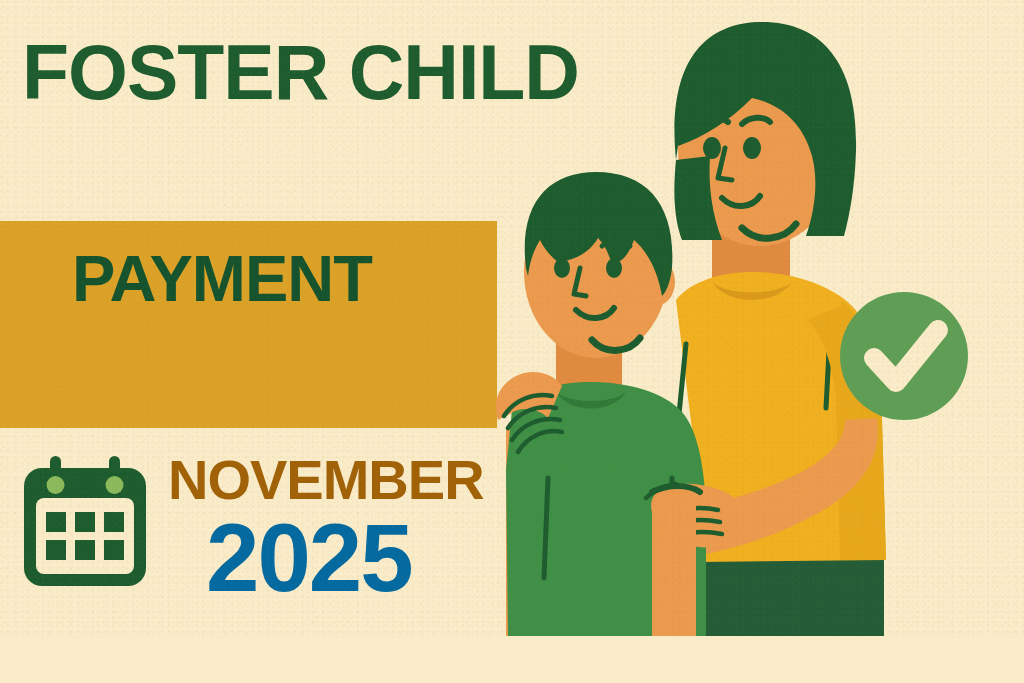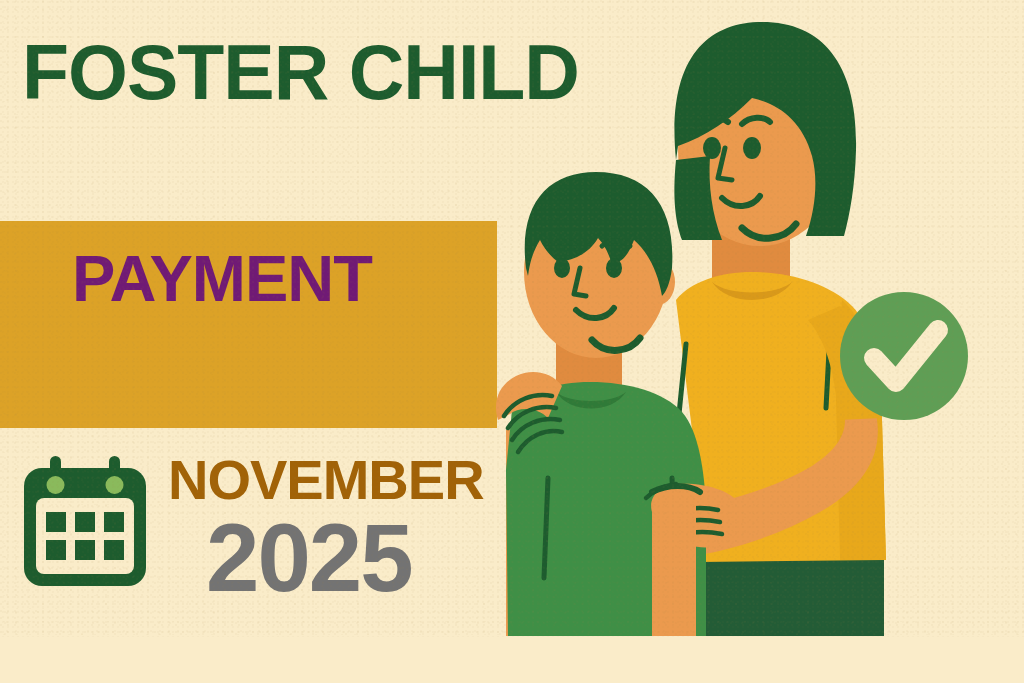--- a/index.html
+++ b/index.html
@@ -59,21 +59,21 @@
   
   .gold-band {
     position:absolute;
     left:0; top:221px;
     width:497px; height:207px;
     background:#dca227;
     z-index:10;
   }
   .band-line1, .band-line2 {
     position:absolute;
-    color:#701a75;
+    color:#14532d;
     font-weight:bold;
     line-height:1;
     letter-spacing:-1px;
     z-index:25;
     white-space:nowrap;
   }
   .band-line1 { left:72px; top:246px; font-size:65px; }
   .band-line2 { left:146px; top:329px; font-size:65px; }
 
   
@@ -95,21 +95,21 @@
     z-index:30;
     white-space:nowrap;
   }
   .year {
     position:absolute;
     left:206px; top:510px;
     font-size:96px;
     line-height:1;
     font-weight:bold;
     letter-spacing:-2px;
-    color:#737373;
+    color:#0369a1;
     z-index:30;
     white-space:nowrap;
   }
 
   
   #illustration {
     position:absolute;
     left:0; top:0;
     width:1024px; height:683px;
     z-index:20;

